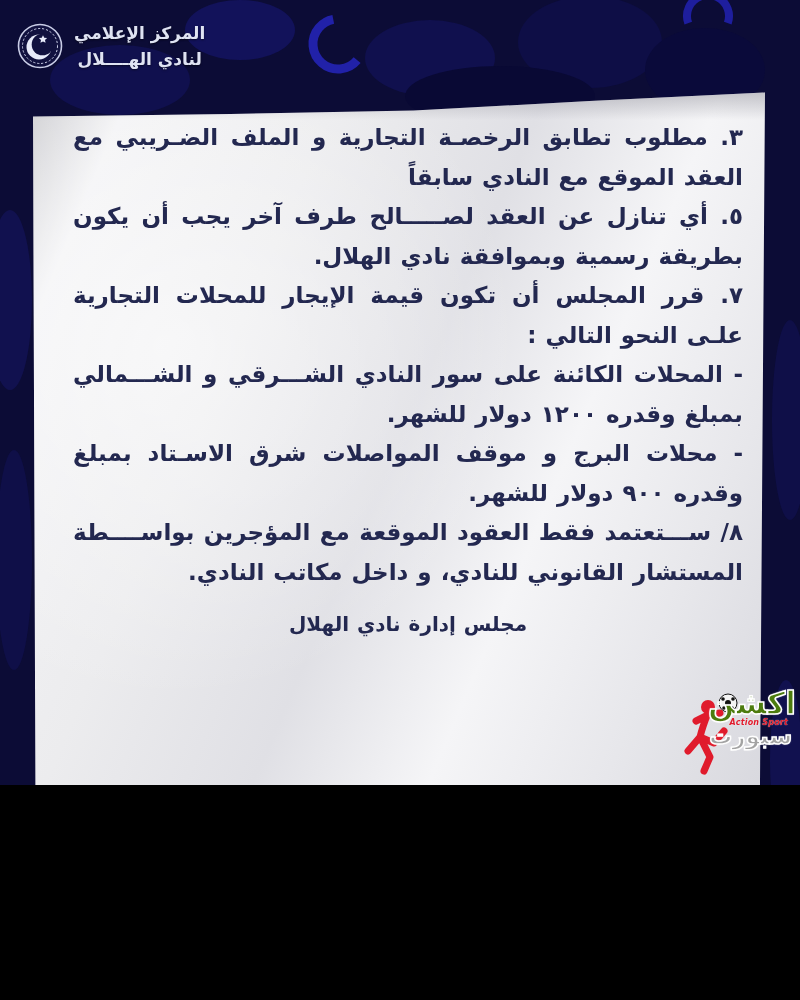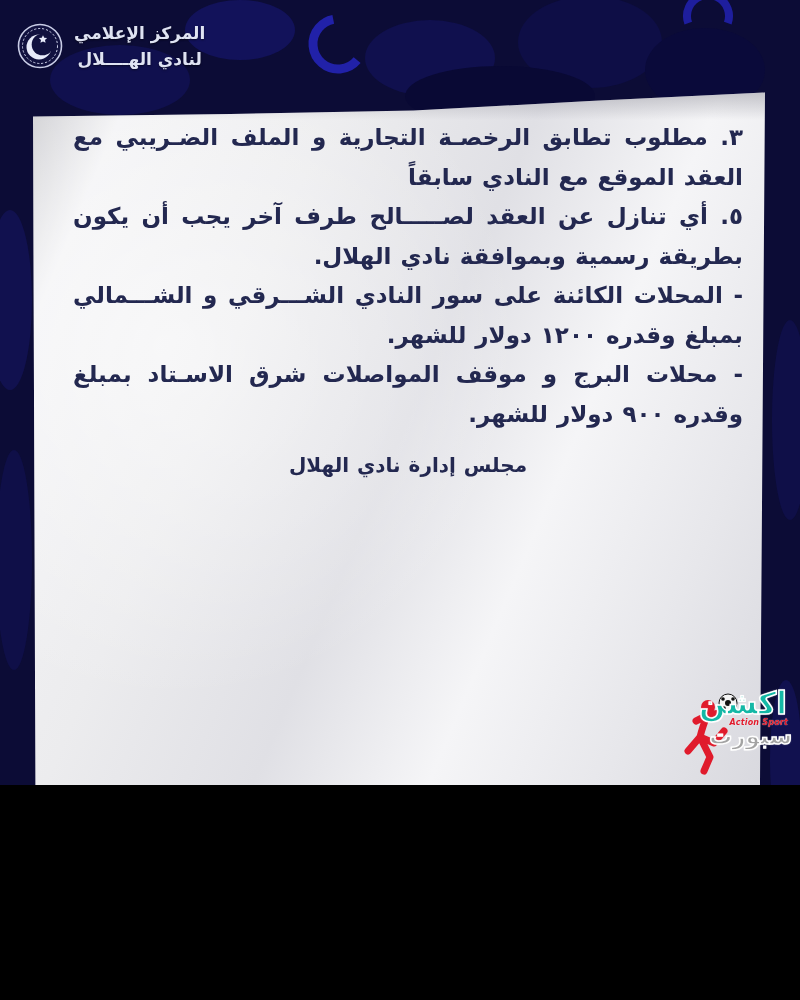--- a/index.html
+++ b/index.html
@@ -33,21 +33,21 @@
   .sponsor-en{color:#8b2f2f;font-weight:bold;font-size:8px;letter-spacing:.3px;direction:ltr;}
 
   
   .hashtag{position:absolute;left:0;right:0;top:946px;text-align:center;z-index:3;margin-left:10px;}
   .hashtag span{display:inline-block;color:#f2f2f4;font-weight:bold;font-size:31px;
                 transform:scaleX(.72);transform-origin:center;letter-spacing:0.5px;
                 text-shadow:0 0 1px #fff;}
 
   
   .watermark{position:absolute;right:2px;bottom:6px;width:118px;height:92px;z-index:4;}
-  .wm-ar1{position:absolute;right:11px;top:-2px;color:#14b8a6;font-weight:bold;font-size:31px;
+  .wm-ar1{position:absolute;right:2px;top:-2px;color:#4d7c0f;font-weight:bold;font-size:31px;
           direction:rtl;-webkit-text-stroke:1.5px #fff;text-shadow:0 0 2px #fff;}
   .wm-ar2{position:absolute;right:6px;top:36px;color:#a3a3a3;font-weight:bold;font-size:23px;
           direction:rtl;-webkit-text-stroke:1.5px #fff;text-shadow:0 0 2px #fff;}
   .wm-en{position:absolute;right:10px;top:31px;color:#e01b2c;font-weight:bold;font-style:italic;
          font-size:8px;letter-spacing:.2px;text-shadow:0 0 1px #fff;}
   .wm-figure{position:absolute;left:0;top:4px;}
 </style>
 </head>
 <body>
 
@@ -85,22 +85,24 @@
     <div class="masthead-title">
       <div>المركز الإعلامي</div>
       <div>لنادي الهــــلال</div>
     </div>
   </header>
 
   <div class="paper">
     <div class="paper-text">
       <p>٣. مطلوب تطابق الرخصـة التجارية و الملف الضـريبي مع العقد الموقع مع النادي سابقاً</p>
       <p>٥. أي تنازل عن العقد لصـــــالح طرف آخر يجب أن يكون بطريقة رسمية وبموافقة نادي الهلال.</p>
+      <p>٧.  قرر المجلس أن تكون قيمة الإيجار للمحلات التجارية علـى النحو التالي :</p>
       <p>- المحلات الكائنة على سور النادي الشـــرقي و الشـــمالي بمبلغ وقدره ١٢٠٠ دولار للشهر.</p>
       <p>- محلات البرج و موقف المواصلات شرق الاسـتاد بمبلغ وقدره ٩٠٠ دولار للشهر.</p>
+      <p>٨/ ســـتعتمد فقط العقود الموقعة مع المؤجرين بواســــطة المستشار القانوني للنادي، و داخل مكاتب النادي.</p>
       <p class="signature">مجلس إدارة نادي الهلال</p>
     </div>
 
   </div>
 
   <div class="hashtag">
     <span>#ForzaHilal</span>
   </div>
 
   <div class="watermark">

